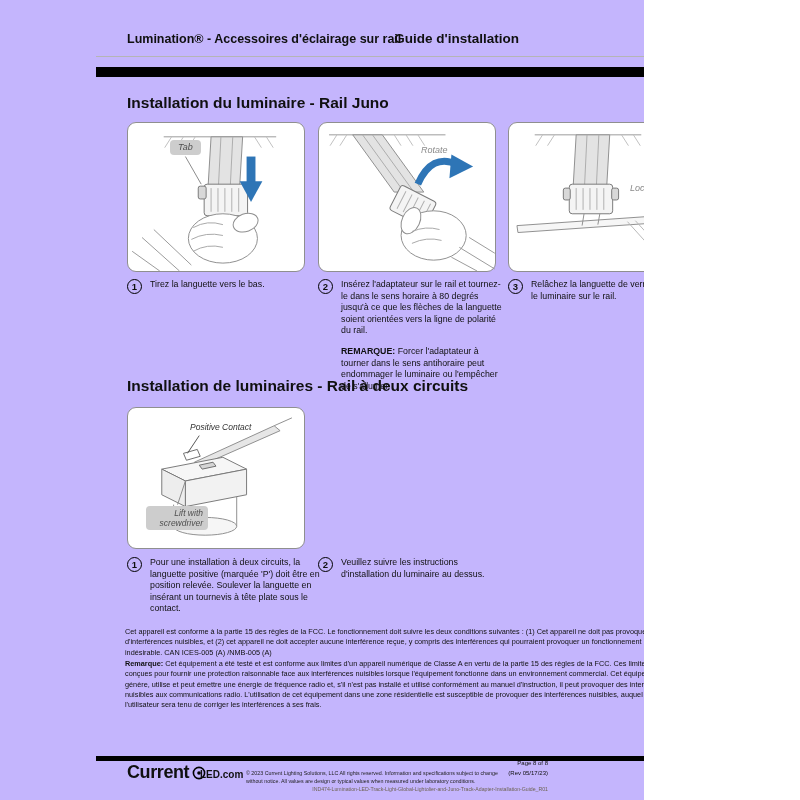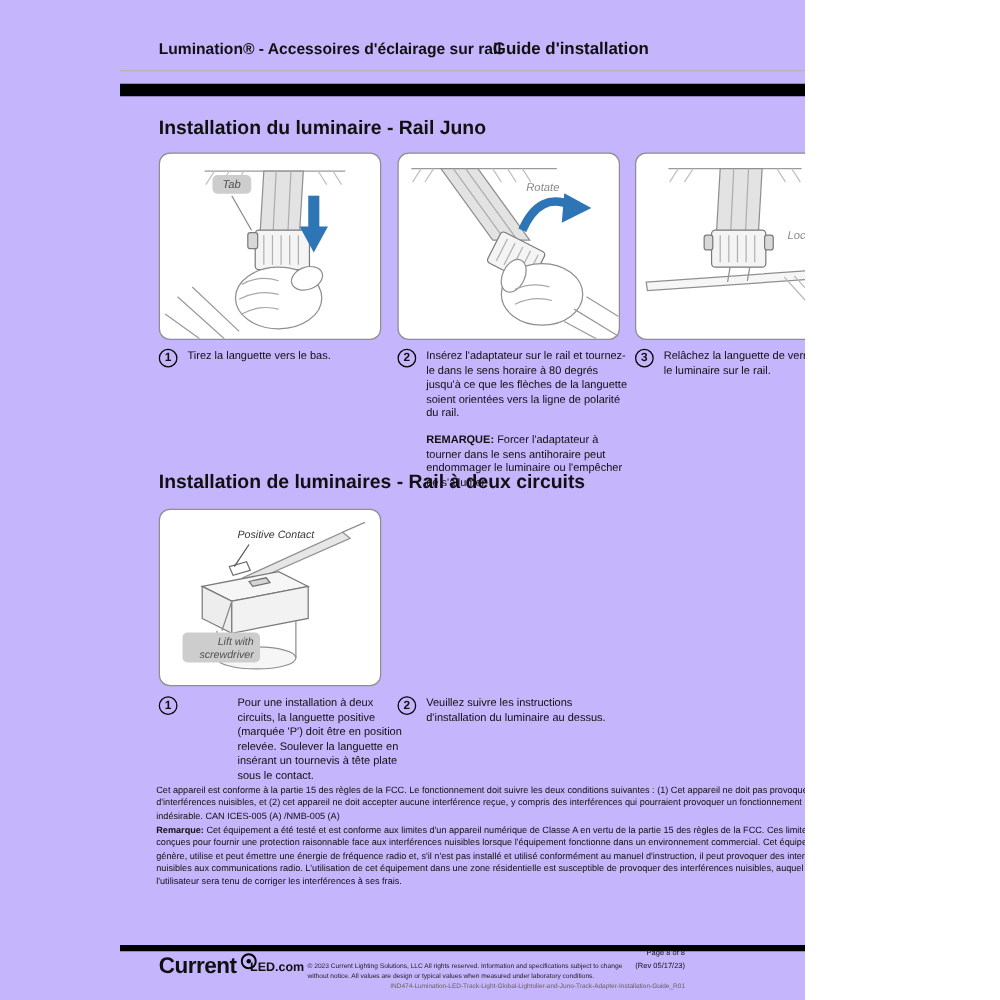--- a/index.html
+++ b/index.html
@@ -26,21 +26,21 @@
 
   .step { display:flex; gap:8px; align-items:flex-start; }
   .step-num { flex:0 0 auto; width:15px; height:15px; border:1.3px solid #000; border-radius:50%;
               display:flex; align-items:center; justify-content:center; font-size:9.5px; font-weight:700; }
   .step-text { font-size:8.8px; line-height:1.32; }
   .note { margin-top:9px; }
 
   .notice { font-weight:700; text-align:center; font-size:8.8px; line-height:1.35; }
   .fine { font-size:7.3px; line-height:1.42; }
 
-  .footer-brand { left:127px; top:762px; display:flex; gap:3px;
+  .footer-brand { left:127px; top:762px; display:flex; align-items:center; gap:3px;
                   font-size:18px; font-weight:700; letter-spacing:-0.4px; }
   .footer-site  { left:200px; top:769px; font-size:10px; font-weight:700; }
   .footer-legal { left:246px; top:769px; font-size:5.3px; line-height:1.55; color:#222; }
   .footer-page  { right:96px; top:760px; font-size:6px; text-align:right; }
   .footer-rev   { right:96px; top:770px; font-size:6px; text-align:right; }
   .footer-docid { right:96px; top:786px; font-size:5.2px; color:#6e6352; text-align:right; }
 </style>
 </head>
 <body>
 
@@ -147,21 +147,21 @@
       <path d="M46 98 L46 120 M110 90 L110 120" stroke="#8f8f8f" fill="none"></path>
       <ellipse cx="78" cy="120" rx="32" ry="9" fill="#f6f6f6" stroke="#8f8f8f"></ellipse>
       <path d="M50 98 L58 74" stroke="#8a8a8a" fill="none"></path>
     </svg>
     <div class="fig-label dark" style="left:62px; top:14px; font-size:8.5px;">Positive Contact</div>
     <div class="fig-label boxed two-line" style="left:18px; top:98px; width:62px; font-size:8.5px;">Lift with screwdriver</div>
   </div>
 
   <div class="abs step" style="left:127px; top:557px; width:195px;">
     <div class="step-num">1</div>
-    <div class="step-text" style="width:170px;margin-left:40px;">Pour une installation à deux circuits, la languette positive (marquée 'P') doit être en position relevée. Soulever la languette en insérant un tournevis à tête plate sous le contact.</div>
+    <div class="step-text" style="width:170px;">Pour une installation à deux circuits, la languette positive (marquée 'P') doit être en position relevée. Soulever la languette en insérant un tournevis à tête plate sous le contact.</div>
   </div>
 
   <div class="abs step" style="left:318px; top:557px; width:175px;">
     <div class="step-num">2</div>
     <div class="step-text" style="width:150px;">Veuillez suivre les instructions d'installation du luminaire au dessus.</div>
   </div>
 
 
   <div class="abs fine" style="left:125px; top:627px; width:554px;">Cet appareil est conforme à la partie 15 des règles de la FCC. Le fonctionnement doit suivre les deux conditions suivantes : (1) Cet appareil ne doit pas provoquer d'interférences nuisibles, et (2) cet appareil ne doit accepter aucune interférence reçue, y compris des interférences qui pourraient provoquer un fonctionnement indésirable. CAN ICES-005 (A) /NMB-005 (A)</div>
   <div class="abs fine" style="left:125px; top:659px; width:554px;">

